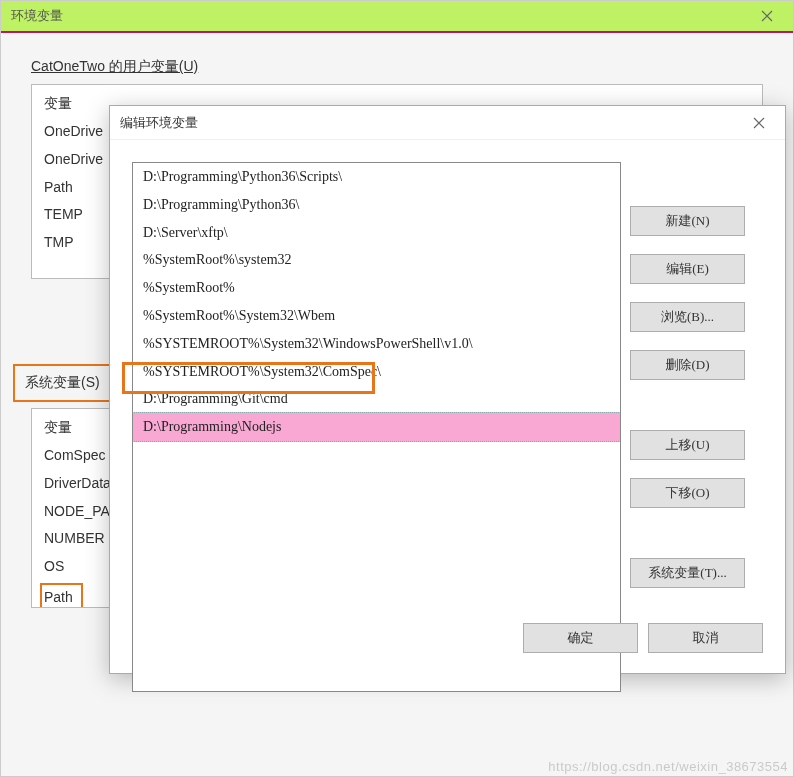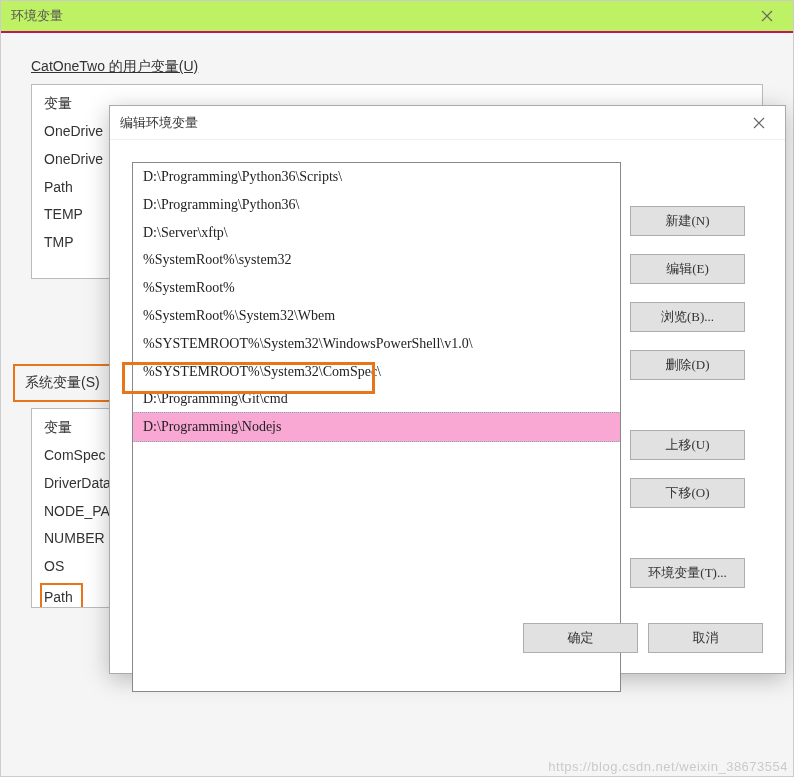--- a/index.html
+++ b/index.html
@@ -223,21 +223,21 @@
       <button class="win-btn">编辑(E)</button>
       <div class="gap-s"></div>
       <button class="win-btn">浏览(B)...</button>
       <div class="gap-s"></div>
       <button class="win-btn">删除(D)</button>
       <div class="gap-m"></div>
       <button class="win-btn">上移(U)</button>
       <div class="gap-s"></div>
       <button class="win-btn">下移(O)</button>
       <div class="gap-m"></div>
-      <button class="win-btn">环境变量(T)...</button>
+      <button class="win-btn">系统变量(T)...</button>
     </div>
 
     <div class="footer-btns">
       <button class="win-btn">确定</button>
       <button class="win-btn">取消</button>
     </div>
   </div>
 </div>
 
 <div class="watermark">https://blog.csdn.net/weixin_38673554</div>

